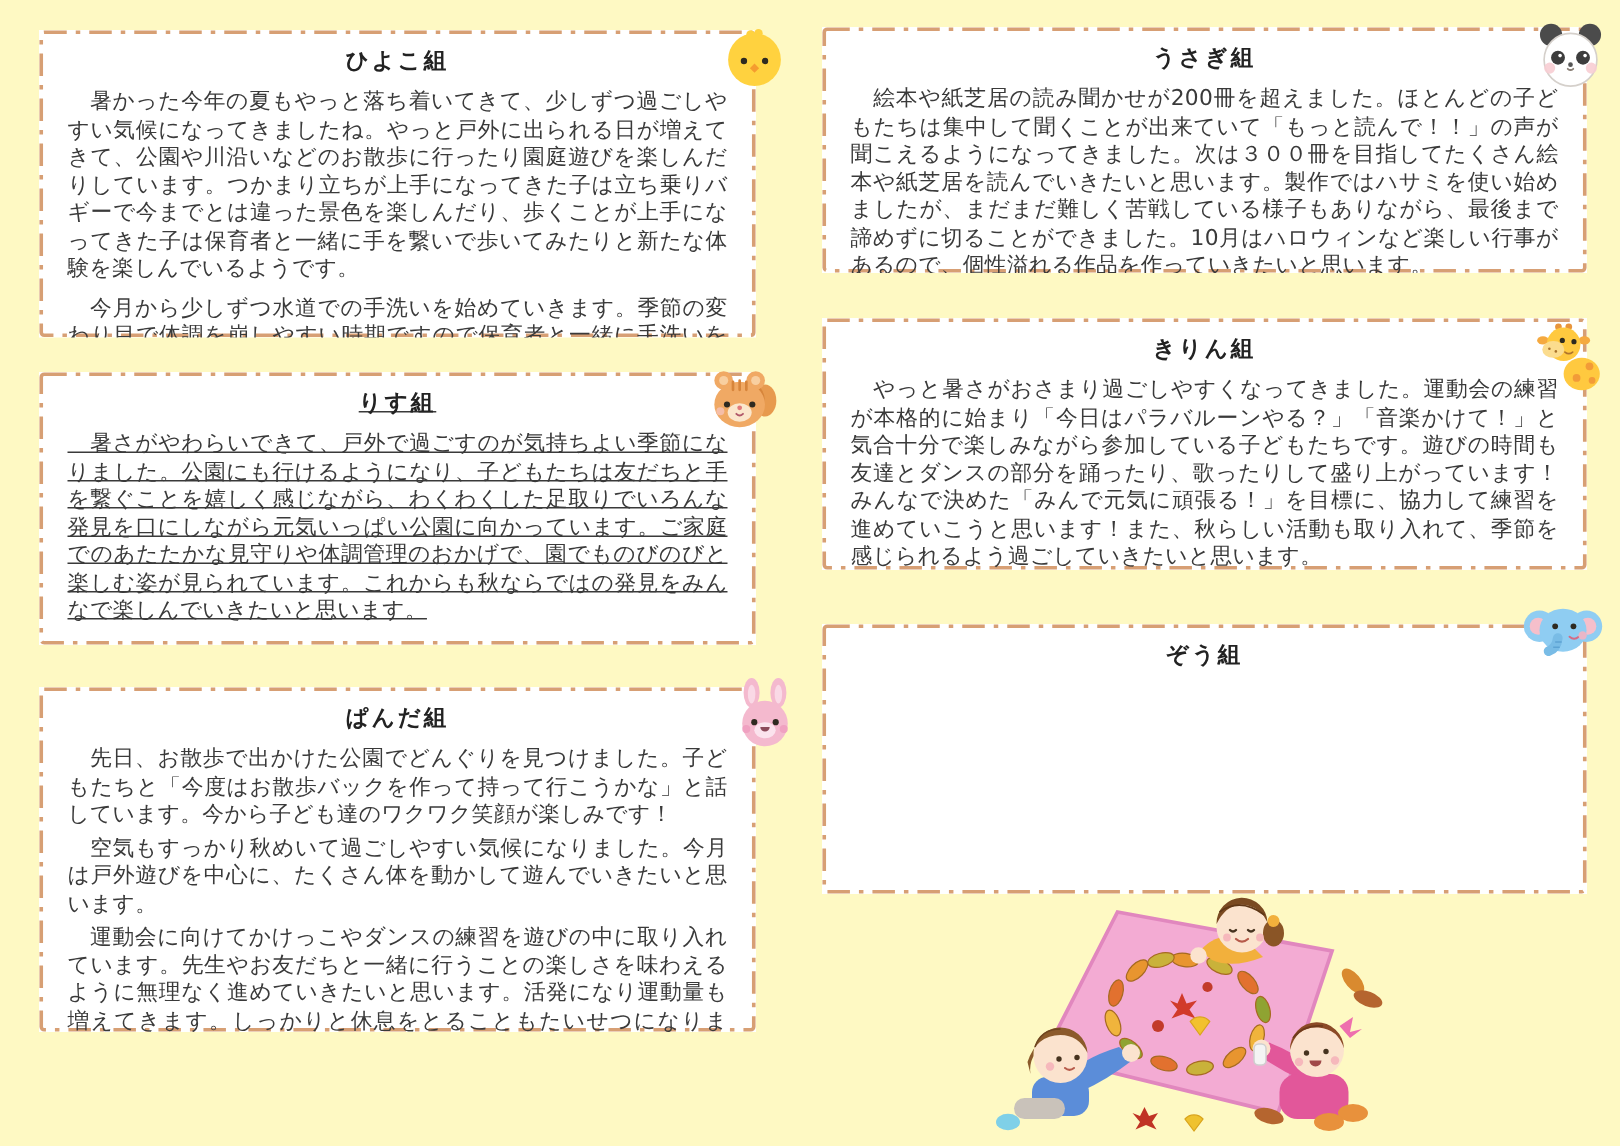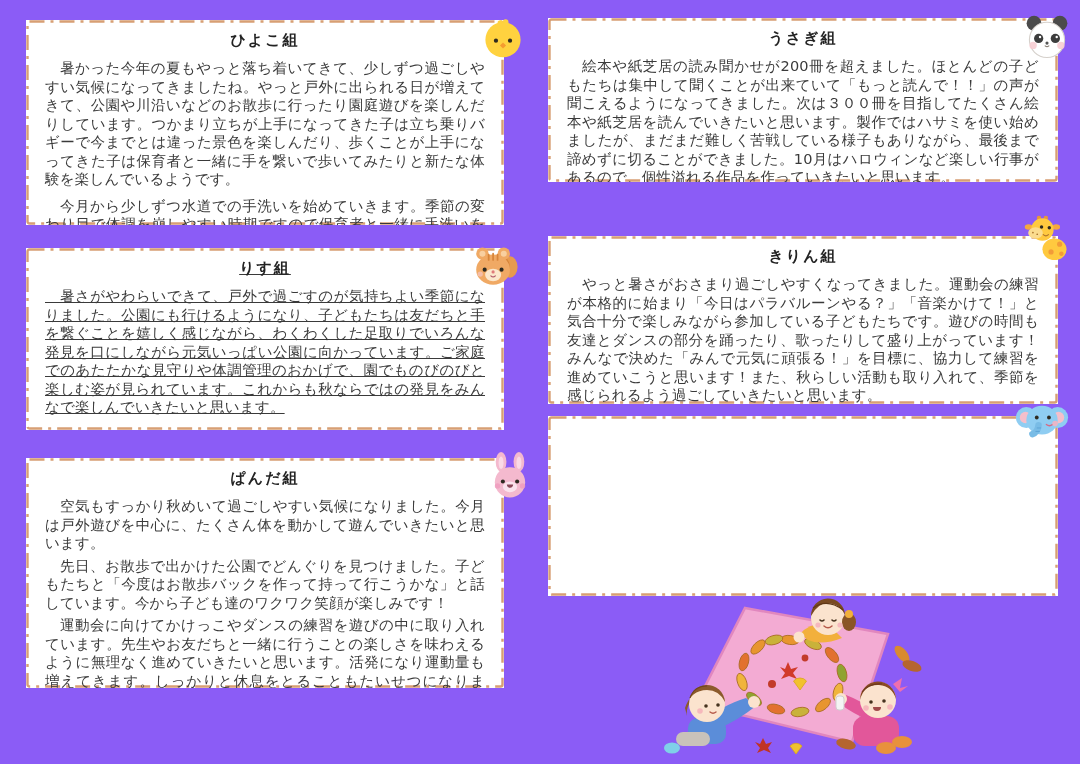--- a/index.html
+++ b/index.html
@@ -1,36 +1,36 @@
 <!DOCTYPE html>
 <html><head>
 <meta charset="utf-8">
 <style>
   html,body{margin:0;padding:0;background:#ffffff;}
   #page{
-    position:relative;width:1080px;height:764px;background:#8b5cf6;overflow:hidden;
+    position:relative;width:1080px;height:764px;background:#fef9c3;overflow:hidden;
     font-family:"DejaVu Sans","Liberation Sans",sans-serif;color:#3a3a3a;
   }
   .box{position:absolute;background:#ffffff;}
   .frame{position:absolute;left:0;top:0;pointer-events:none;}
   .box-content{position:relative;height:100%;box-sizing:border-box;padding:8px 15px 6px 15px;overflow:hidden;}
   .box-title{
     text-align:center;font-weight:bold;font-size:15px;color:#222222;
     margin:3px 0 9px 0;letter-spacing:2px;
   }
   .box p{margin:4px;font-size:14.5px;line-height:18.5px;letter-spacing:0.2px;text-align:justify;}
   .p-gap{margin-top:8px !important;}
   .corner-icon{position:absolute;z-index:5;}
   .illu{position:absolute;}
   
   #box-hiyoko{left:26px;top:20px;width:478px;height:205px;}
   #box-risu{left:26px;top:248px;width:478px;height:182px;text-decoration:underline;}
   #box-usagi{left:26px;top:458px;width:478px;height:230px;}
   #box-panda{left:548px;top:18px;width:510px;height:164px;}
-  #box-kirin{left:548px;top:236px;width:510px;height:168px;}
+  #box-kirin{left:548px;top:212px;width:510px;height:168px;}
   #box-zou{left:548px;top:416px;width:510px;height:180px;}
 </style>
 </head>
 <body>
 
 <div id="page">
 
   <div class="box" id="box-hiyoko">
     <svg class="frame" width="478" height="205">
       <rect x="1.5" y="1.5" width="475" height="202" rx="2" fill="none" stroke="#d79f74" stroke-width="2.4" stroke-dasharray="15 6 3 6"></rect>
@@ -51,22 +51,22 @@
       <p>　暑さがやわらいできて、戸外で過ごすのが気持ちよい季節になりました。公園にも行けるようになり、子どもたちは友だちと手を繋ぐことを嬉しく感じながら、わくわくした足取りでいろんな発見を口にしながら元気いっぱい公園に向かっています。ご家庭でのあたたかな見守りや体調管理のおかげで、園でものびのびと楽しむ姿が見られています。これからも秋ならではの発見をみんなで楽しんでいきたいと思います。</p>
     </div>
   </div>
 
   <div class="box" id="box-usagi">
     <svg class="frame" width="478" height="230">
       <rect x="1.5" y="1.5" width="475" height="227" rx="2" fill="none" stroke="#d79f74" stroke-width="2.4" stroke-dasharray="15 6 3 6"></rect>
     </svg>
     <div class="box-content">
       <div class="box-title">ぱんだ組</div>
+      <p>　先日、お散歩で出かけた公園でどんぐりを見つけました。子どもたちと「今度はお散歩バックを作って持って行こうかな」と話しています。今から子ども達のワクワク笑顔が楽しみです！</p>
       <p>　空気もすっかり秋めいて過ごしやすい気候になりました。今月は戸外遊びを中心に、たくさん体を動かして遊んでいきたいと思います。</p>
-      <p>　先日、お散歩で出かけた公園でどんぐりを見つけました。子どもたちと「今度はお散歩バックを作って持って行こうかな」と話しています。今から子ども達のワクワク笑顔が楽しみです！</p>
       <p>　運動会に向けてかけっこやダンスの練習を遊びの中に取り入れています。先生やお友だちと一緒に行うことの楽しさを味わえるように無理なく進めていきたいと思います。活発になり運動量も増えてきます。しっかりと休息をとることもたいせつになります。週末も生活リズムを崩さずにゆっくり過ごせるといいですね。</p>
     </div>
   </div>
 
   <div class="box" id="box-panda">
     <svg class="frame" width="510" height="164">
       <rect x="1.5" y="1.5" width="507" height="161" rx="2" fill="none" stroke="#d79f74" stroke-width="2.4" stroke-dasharray="15 6 3 6"></rect>
     </svg>
     <div class="box-content">
       <div class="box-title">うさぎ組</div>
@@ -82,20 +82,21 @@
       <div class="box-title">きりん組</div>
       <p>　やっと暑さがおさまり過ごしやすくなってきました。運動会の練習が本格的に始まり「今日はパラバルーンやる？」「音楽かけて！」と気合十分で楽しみながら参加している子どもたちです。遊びの時間も友達とダンスの部分を踊ったり、歌ったりして盛り上がっています！みんなで決めた「みんで元気に頑張る！」を目標に、協力して練習を進めていこうと思います！また、秋らしい活動も取り入れて、季節を感じられるよう過ごしていきたいと思います。</p>
     </div>
   </div>
 
   <div class="box" id="box-zou">
     <svg class="frame" width="510" height="180">
       <rect x="1.5" y="1.5" width="507" height="177" rx="2" fill="none" stroke="#d79f74" stroke-width="2.4" stroke-dasharray="15 6 3 6"></rect>
     </svg>
     <div class="box-content">
+      <div class="box-title">ぞう組</div>
     </div>
   </div>
 
   <div class="corner-icon" style="left:481px;top:16px;">
     <svg width="44" height="44" viewBox="0 0 50 50">
       <circle cx="22" cy="8" r="3.2" fill="#ffd23f"></circle>
         <circle cx="28" cy="7" r="3.2" fill="#ffd23f"></circle>
       <circle cx="25" cy="27" r="20" fill="#ffd23f"></circle>
       <circle cx="17" cy="28" r="2.4" fill="#2e2a20"></circle>
         <circle cx="33" cy="28" r="2.4" fill="#2e2a20"></circle>

